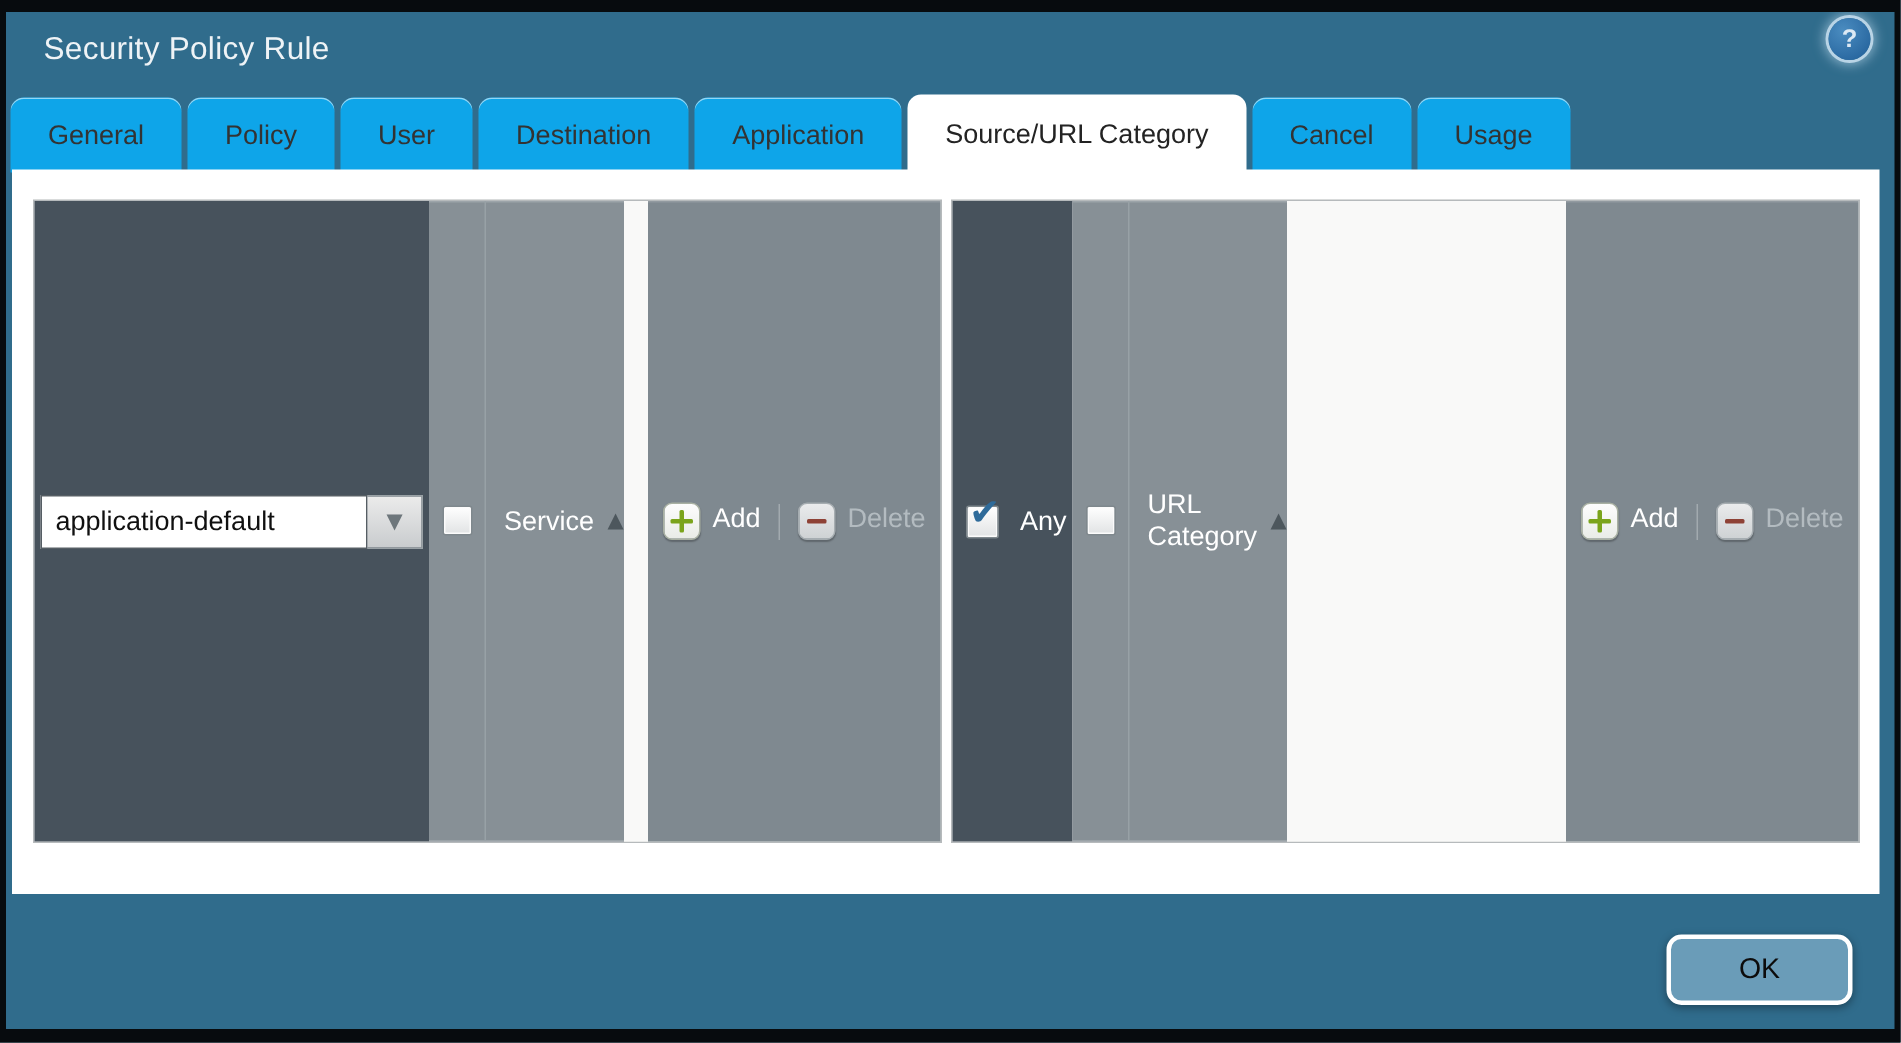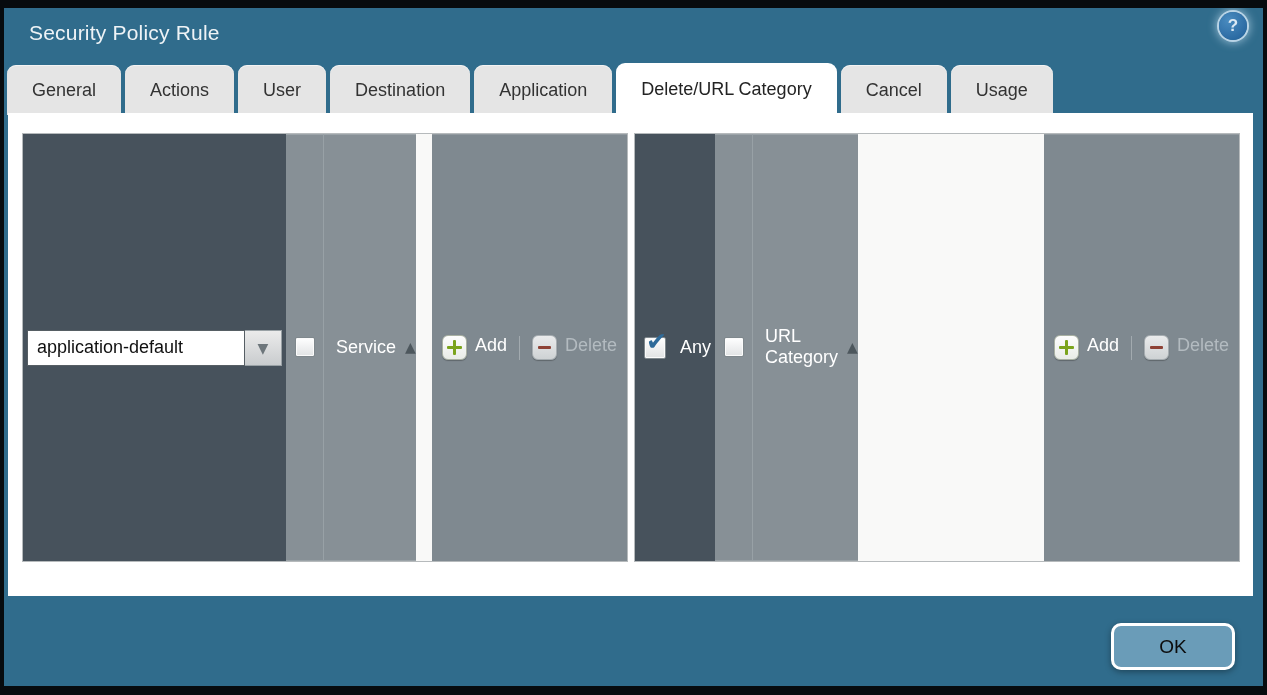--- a/index.html
+++ b/index.html
@@ -31,21 +31,21 @@
     color:#dce9f4; font-size:17px; font-weight:bold; cursor:pointer;
   }
 
   
   .tabbar {
     position:absolute; top:55px; left:3px; right:3px; height:52px;
     display:flex; gap:4px; align-items:flex-end;
   }
   .tab {
     height:50px; line-height:50px; padding:0 25px;
-    background:#e5e5e5; color:#333; font-size:18px;
+    background:#0ea5e9; color:#333; font-size:18px;
     border-radius:9px 9px 0 0;
     box-shadow:inset 0 1px 0 rgba(255,255,255,0.55);
     cursor:pointer; white-space:nowrap;
   }
   .tab.active {
     height:52px; line-height:52px;
     background:#ffffff; color:#232323; box-shadow:none;
   }
 
   
@@ -169,25 +169,25 @@
 
   <div class="titlebar">
     <div class="title">Security Policy Rule</div>
     <div class="help-btn">
       <span>?</span>
     </div>
   </div>
 
   <div class="tabbar">
     <div class="tab">General</div>
-    <div class="tab">Actions</div>
+    <div class="tab">Policy</div>
     <div class="tab">User</div>
     <div class="tab">Destination</div>
     <div class="tab">Application</div>
-    <div class="tab active">Delete/URL Category</div>
+    <div class="tab active">Source/URL Category</div>
     <div class="tab">Cancel</div>
     <div class="tab">Usage</div>
   </div>
 
   <div class="content">
 
     <div class="panel">
       <div class="panel-toolbar">
         <div class="combo">
           <div class="combo-value">application-default</div>

